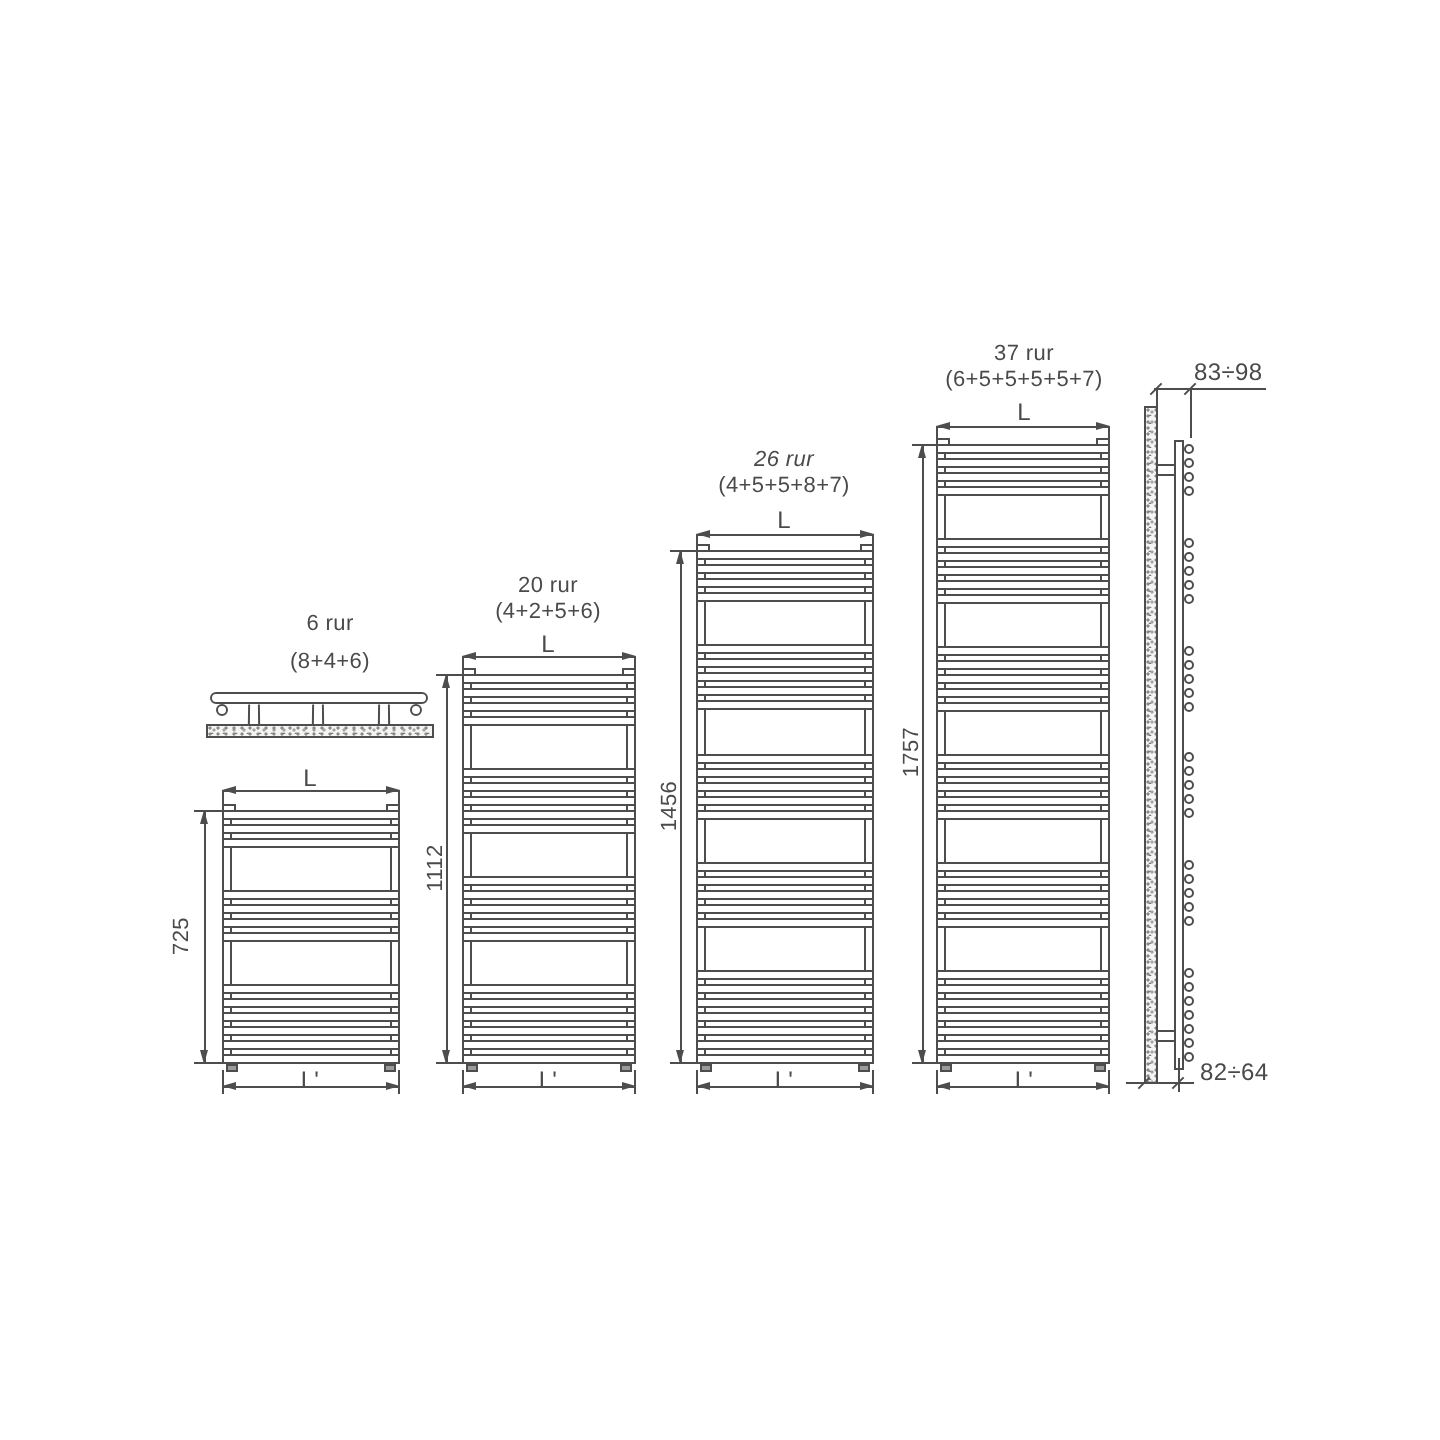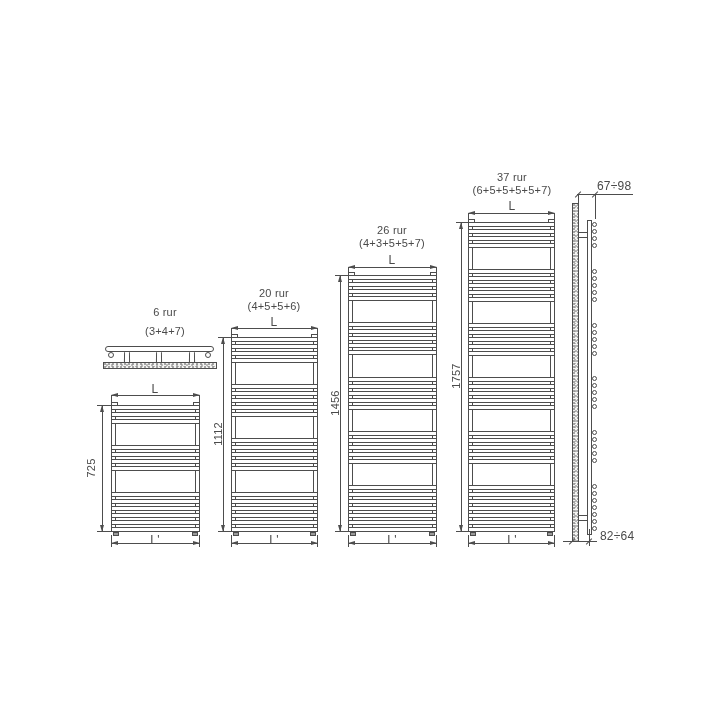--- a/index.html
+++ b/index.html
@@ -14,44 +14,44 @@
   .dimL{font-size:12px;}
   .rot{transform:rotate(-90deg);}
   .shape{position:absolute;}
 </style>
 </head>
 <body>
 
 <div id="stage">
 
   <div class="t" style="left:115px;top:306px;width:100px;">6 rur</div>
-  <div class="t" style="left:115px;top:325px;width:100px;">(3+4+7)</div>
+  <div class="t" style="left:115px;top:325px;width:100px;">(8+4+6)</div>
   <div class="t dimL" style="left:125px;top:383px;width:60px;">L</div>
   <div class="t rot" style="left:61px;top:462px;width:60px;">725</div>
   <div class="t dimL" style="left:125px;top:534px;width:60px;">L'</div>
 
   <div class="t" style="left:224px;top:287px;width:100px;text-align:center;">20 rur</div>
-  <div class="t" style="left:224px;top:300px;width:100px;">(4+5+5+6)</div>
+  <div class="t" style="left:224px;top:300px;width:100px;">(4+2+5+6)</div>
   <div class="t dimL" style="left:244px;top:316px;width:60px;">L</div>
   <div class="t rot" style="left:188px;top:428px;width:60px;">1112</div>
   <div class="t dimL" style="left:244px;top:534px;width:60px;">L'</div>
 
-  <div class="t" style="left:342px;top:224px;width:100px;">26 rur</div>
-  <div class="t" style="left:342px;top:237px;width:100px;">(4+3+5+5+7)</div>
+  <div class="t" style="left:342px;top:224px;width:100px;font-style:italic;">26 rur</div>
+  <div class="t" style="left:342px;top:237px;width:100px;">(4+5+5+8+7)</div>
   <div class="t dimL" style="left:362px;top:254px;width:60px;">L</div>
   <div class="t rot" style="left:305px;top:397px;width:60px;">1456</div>
   <div class="t dimL" style="left:362px;top:534px;width:60px;">L'</div>
 
   <div class="t" style="left:462px;top:171px;width:100px;">37 rur</div>
   <div class="t" style="left:462px;top:184px;width:100px;">(6+5+5+5+5+7)</div>
   <div class="t dimL" style="left:482px;top:200px;width:60px;">L</div>
   <div class="t rot" style="left:426px;top:370px;width:60px;">1757</div>
   <div class="t dimL" style="left:482px;top:534px;width:60px;">L'</div>
 
-  <div class="t dimL" style="left:597px;top:180px;width:44px;text-align:left;">67÷98</div>
+  <div class="t dimL" style="left:597px;top:180px;width:44px;text-align:left;">83÷98</div>
   <div class="t dimL" style="left:600px;top:530px;width:44px;text-align:left;">82÷64</div>
 
 <div class="shape" style="left: 111px; top: 405px; width: 3px; height: 125px; border: 1px solid rgb(77, 77, 77); background: rgb(255, 255, 255);"></div>
     <div class="shape" style="left: 195px; top: 405px; width: 3px; height: 125px; border: 1px solid rgb(77, 77, 77); background: rgb(255, 255, 255);"></div>
     <div class="shape" style="left: 111px; top: 402px; width: 5px; height: 2px; border: 1px solid rgb(77, 77, 77); background: rgb(255, 255, 255);"></div>
     <div class="shape" style="left: 193px; top: 402px; width: 5px; height: 2px; border: 1px solid rgb(77, 77, 77); background: rgb(255, 255, 255);"></div>
     <div class="shape" style="left: 113px; top: 532px; width: 4px; height: 2px; border: 1px solid rgb(77, 77, 77); background: rgb(154, 154, 154);"></div>
     <div class="shape" style="left: 192px; top: 532px; width: 4px; height: 2px; border: 1px solid rgb(77, 77, 77); background: rgb(154, 154, 154);"></div>
     <div class="shape" style="left: 111px; top: 405px; width: 87px; height: 3px; border: 1px solid rgb(77, 77, 77); background: rgb(255, 255, 255);"></div>
     <div class="shape" style="left: 111px; top: 412px; width: 87px; height: 3px; border: 1px solid rgb(77, 77, 77); background: rgb(255, 255, 255);"></div>

